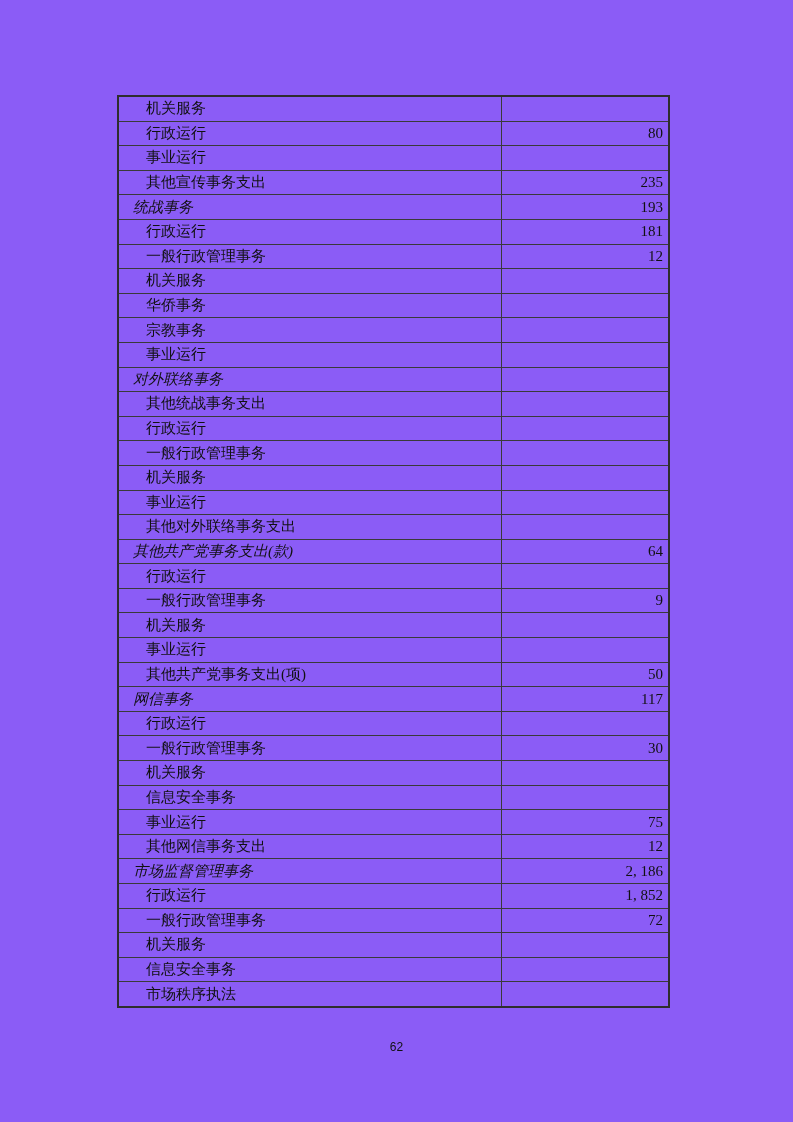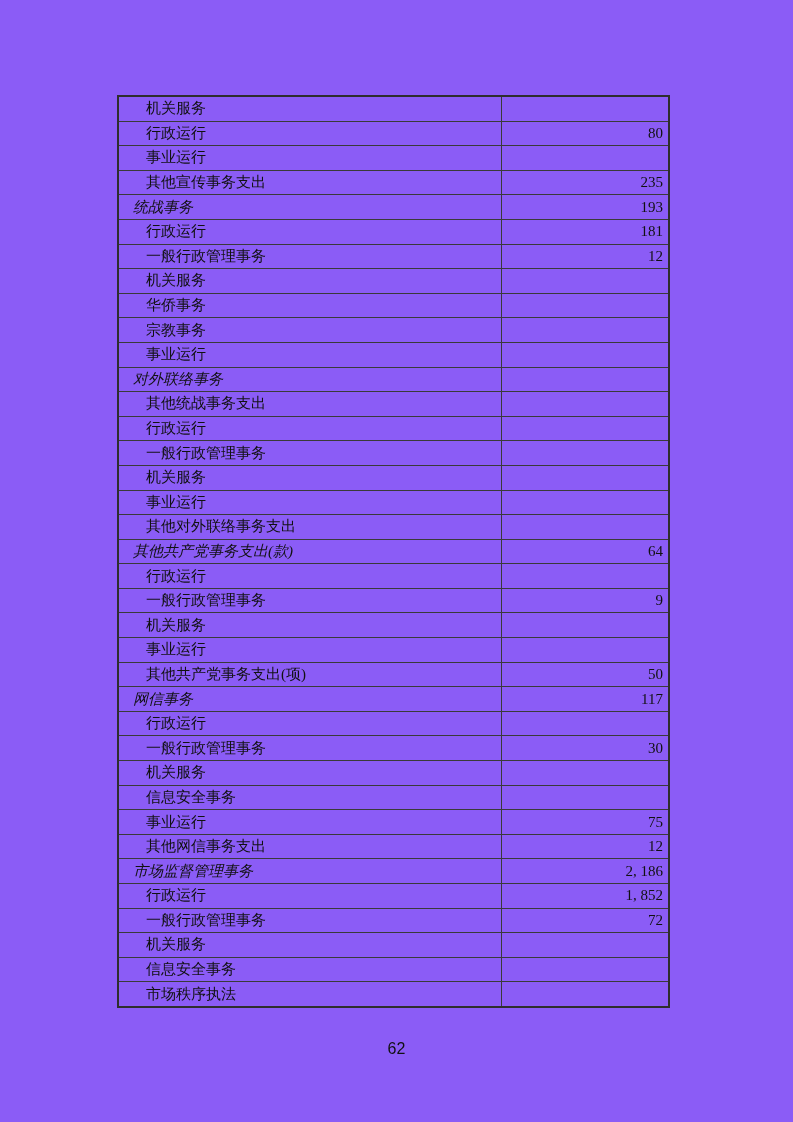--- a/index.html
+++ b/index.html
@@ -60,21 +60,21 @@
     justify-content: flex-end;
     padding-right: 5px;
   }
   .page-number {
     position: absolute;
     left: 0;
     top: 1040px;
     width: 100%;
     text-align: center;
     font-family: "Liberation Sans", "DejaVu Sans", sans-serif;
-    font-size: 16px;
+    font-size: 12px;
     color: #111111;
   }
 </style>
 </head>
 <body>
 
 <div class="page">
   <div class="budget-table">
       <div class="row">
     <div class="cell label indent-2">机关服务</div>

